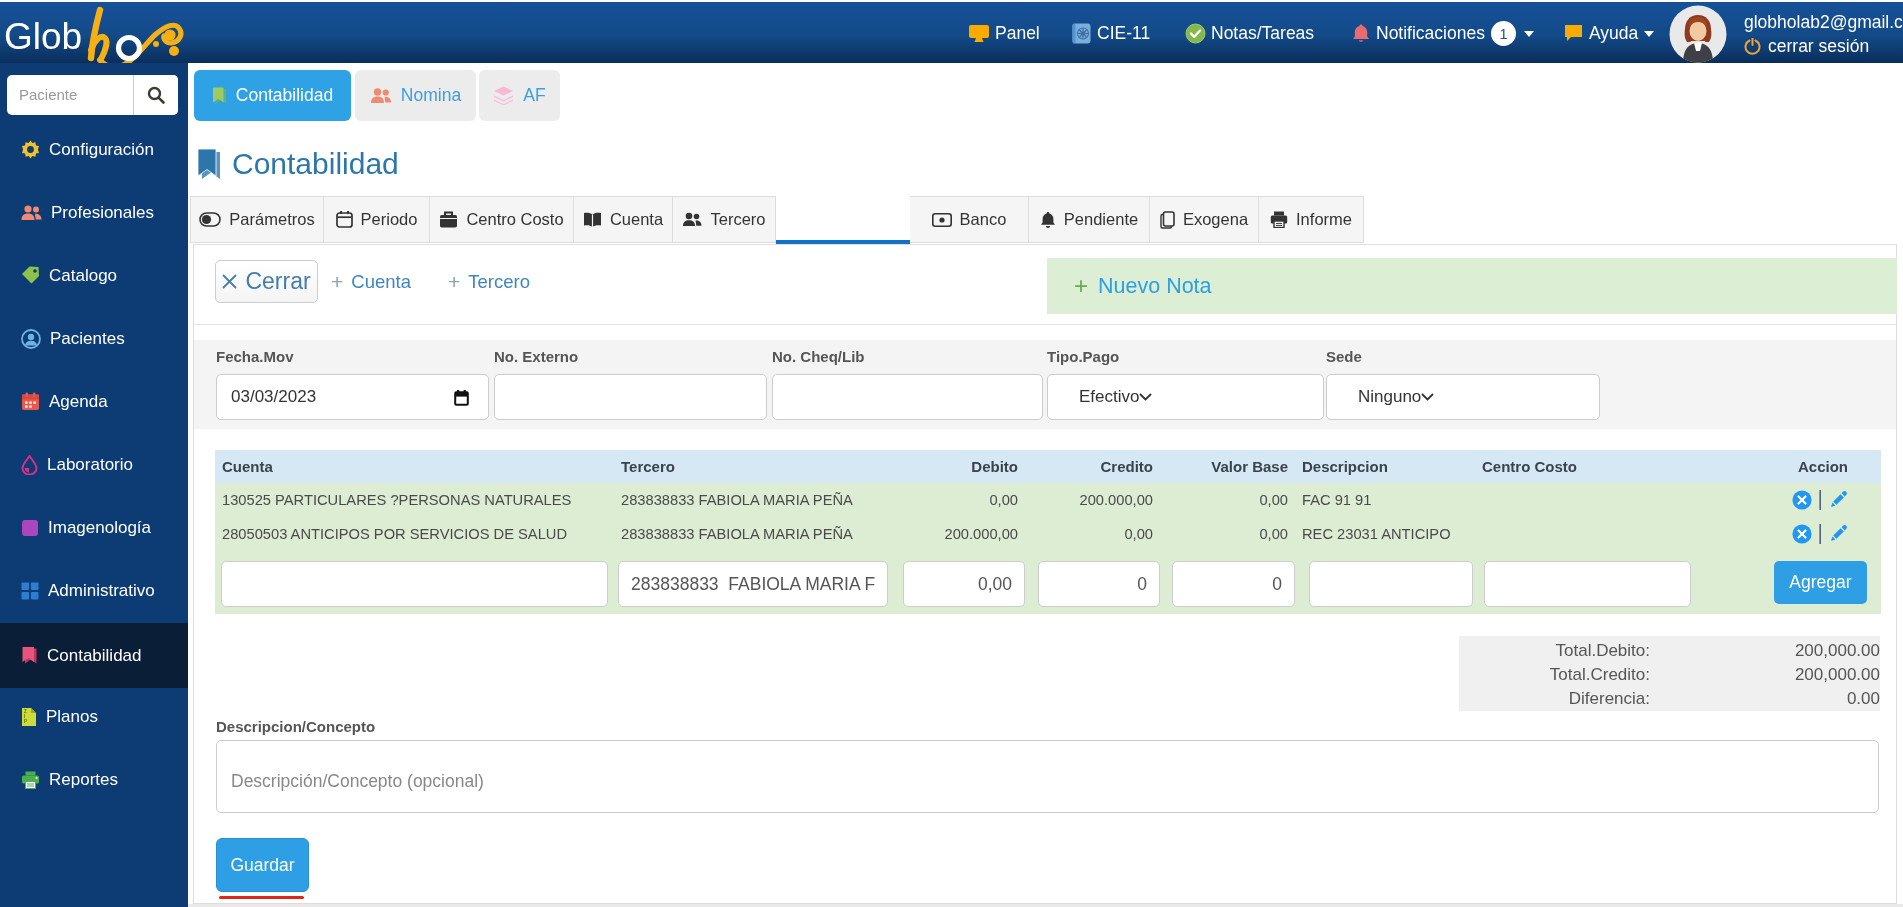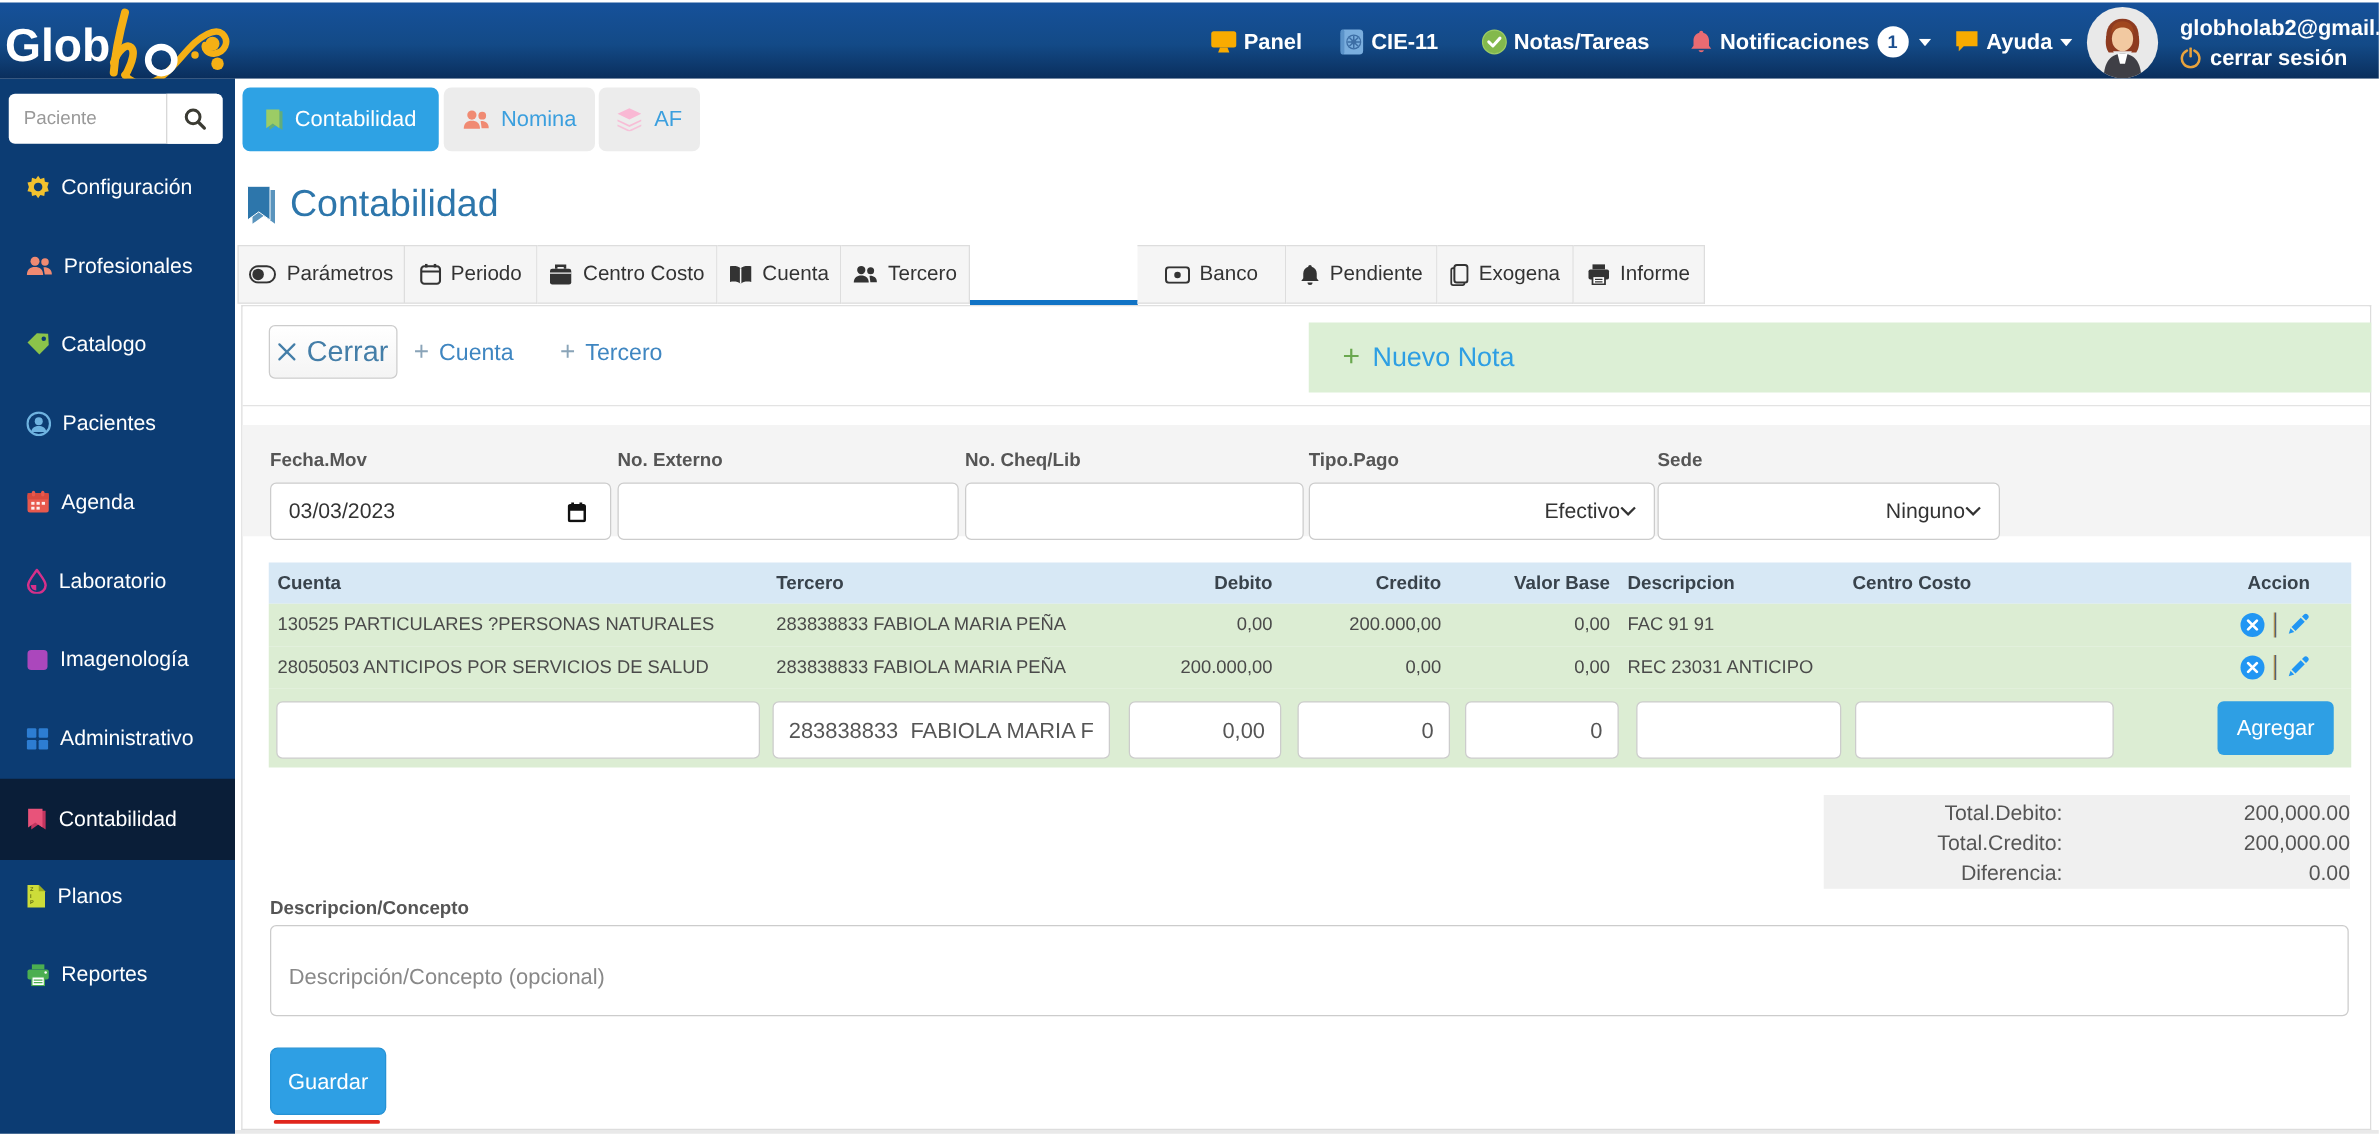--- a/index.html
+++ b/index.html
@@ -1,21 +1,21 @@
 <!DOCTYPE html>
 <html><head>
 <meta charset="utf-8">
 <style>
 * { margin:0; padding:0; box-sizing:border-box; }
 html,body { width:1903px; height:907px; font-family:"Liberation Sans", sans-serif; background:#fff; overflow:hidden; }
 .abs { position:absolute; }
 
 
 #navbar { position:absolute; left:0; top:2px; width:1903px; height:61px; overflow:hidden;
-  background:linear-gradient(180deg,#16519a 0%,#134a87 55%,#0a2e5c 100%);font-weight:bold; }
+  background:linear-gradient(180deg,#16519a 0%,#134a87 55%,#0a2e5c 100%); }
 .navitem { position:absolute; top:0; height:63px; display:flex; align-items:center; gap:5px;
   color:#fff; font-size:17.5px; }
 
 #sidebar { position:absolute; left:0; top:63px; width:188px; height:844px; background:#0c3c73; }
 #sidebar .search { position:absolute; left:7px; top:12px; width:171px; height:40px; background:#fff;
   border-radius:5px; display:flex; }
 #sidebar .search .ph { flex:1; color:#999; font-size:15px; line-height:40px; padding-left:12px; border-right:1px solid #ccc;}
 #sidebar .search .btn { width:44px; display:flex; align-items:center; justify-content:center; border-radius:0 5px 5px 0; background:#fff;}
 .sideitem { position:absolute; left:0; width:185px; height:63px; display:flex; align-items:center; gap:9px;
   padding-left:21px; color:#fff; font-size:17px; }
@@ -44,24 +44,24 @@
   color:#3f86c1; font-size:18.5px; }
 .toollink .plus { color:#8aa4b8; font-size:21px; }
 #newnota { position:absolute; left:853px; top:13px; width:850px; height:56px; background:#dcefd5;
   display:flex; align-items:center; gap:10px; padding-left:27px; }
 #newnota .plus { color:#6aa84f; font-size:24px; }
 #newnota .txt { color:#2e9fe3; font-size:21.5px; }
 #toolhr { position:absolute; left:0px; top:79px; width:1702px; height:1px; background:#e3e3e3; }
 
 #formband { position:absolute; left:0px; top:95px; width:1702px; height:89px; background:#f4f4f4; }
 .fcol { position:absolute; top:0; }
-.flabel { font-weight:bold; font-size:15px; color:#555; margin-top:20px; margin-bottom:0; display:block;}
+.flabel { font-weight:bold; font-size:15px; color:#555; margin-top:8px; margin-bottom:0; display:block;}
 .finput { margin-top:9px; height:46px; background:#fff; border:1px solid #ccc; border-radius:5px;
   font-size:17px; color:#555; display:flex; align-items:center; padding:0 14px; }
-.fsel { justify-content:flex-end;padding-left:31px; }
+.fsel { justify-content:flex-start;padding-left:31px; }
 
 #tbl { position:absolute; left:21px; top:205px; width:1666px; }
 .trow { display:flex; width:100%; }
 .thead { background:#d7e8f5; height:33px; font-weight:bold; color:#39434c; font-size:15px; }
 .tgreen { background:#dcedd3; height:34px; color:#4a4a4a; font-size:14.7px; }
 .tinrow { background:#dcedd3; height:63px; }
 .tc { display:flex; align-items:center; padding:0 7px; white-space:nowrap; overflow:hidden;}
 .tc.r { justify-content:flex-end; }
 .c1{width:399px;} .c2{width:261px;} .c3{width:150px;} .c4{width:135px;} .c5{width:135px;}
 .c6{width:180px;} .c7{width:232px;} .c8{width:174px; padding-right:33px;}

